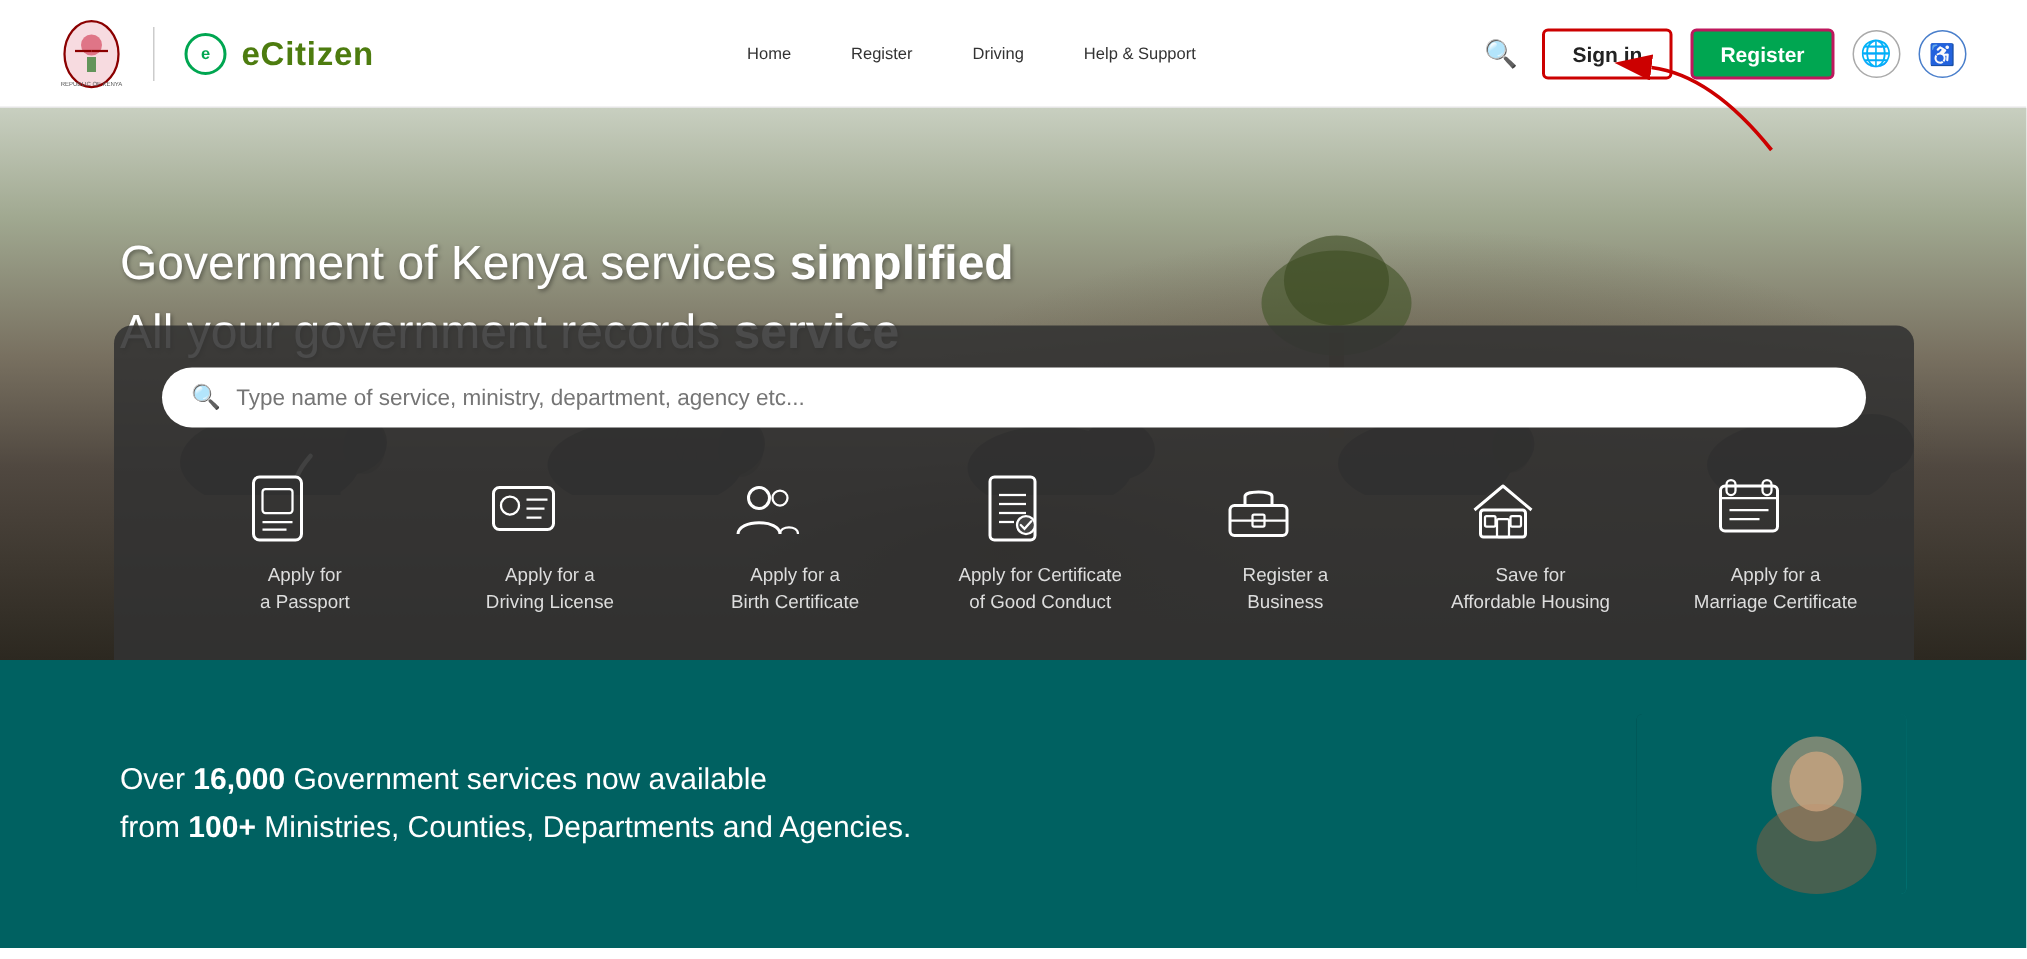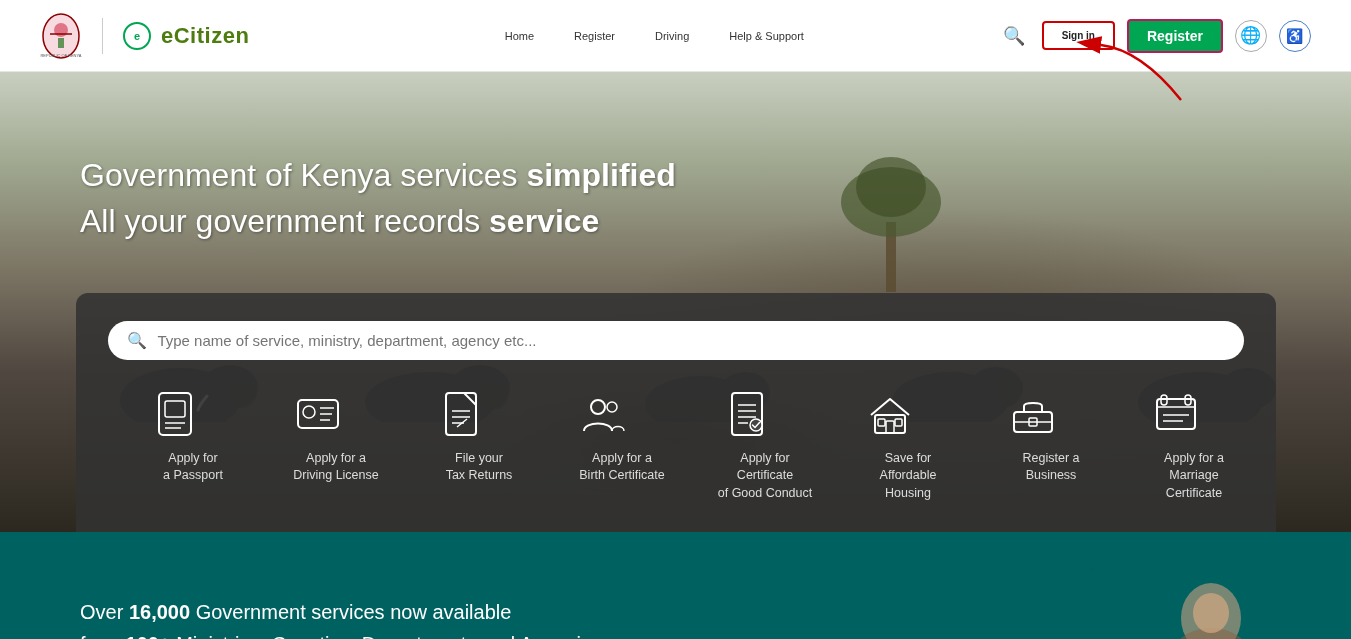--- a/index.html
+++ b/index.html
@@ -73,21 +73,21 @@
       cursor: pointer;
       font-size: 18px;
       color: #555;
       padding: 4px;
     }
     .signin-btn {
       border: 2px solid #c00;
       background: #fff;
       color: #222;
       padding: 7px 18px;
-      font-size: 10px;
+      font-size: 14px;
       font-weight: 600;
       cursor: pointer;
       border-radius: 4px;
     }
     .register-btn {
       background: #00a651;
       color: #fff;
       border: 2px solid #be185d;
       padding: 7px 18px;
       font-size: 14px;
@@ -106,21 +106,21 @@
       display: flex;
       align-items: center;
       justify-content: center;
       color: #4a7fcb;
     }
 
     
     .hero {
       position: relative;
       width: 100%;
-      height: 460px;
+      height: 368px;
       background: linear-gradient(to bottom, #b0b8b0 0%, #7a8c7a 30%, #4a5c4a 60%, #2a3c2a 100%);
       overflow: hidden;
     }
     .hero-bg {
       position: absolute;
       inset: 0;
       background:
         radial-gradient(ellipse 500px 200px at 70% 60%, rgba(80,70,50,0.5) 0%, transparent 70%),
         radial-gradient(ellipse 300px 100px at 50% 80%, rgba(40,30,20,0.7) 0%, transparent 60%),
         linear-gradient(180deg, #c8cfc0 0%, #a0a890 20%, #787060 45%, #504840 65%, #2c2820 100%);
@@ -396,33 +396,20 @@
             <rect x="2" y="4" width="40" height="28" rx="4" stroke="white" stroke-width="2"></rect>
             <circle cx="13" cy="16" r="6" stroke="white" stroke-width="1.5"></circle>
             <line x1="24" y1="12" x2="38" y2="12" stroke="white" stroke-width="1.5"></line>
             <line x1="24" y1="18" x2="36" y2="18" stroke="white" stroke-width="1.5"></line>
             <line x1="24" y1="24" x2="34" y2="24" stroke="white" stroke-width="1.5"></line>
           </svg>
         </div>
         <span class="service-label">Apply for a<br>Driving License</span>
       </div>
 
-      <div class="service-item">
-        <div class="service-icon">
-          <svg width="38" height="46" viewBox="0 0 38 46" fill="none">
-            <rect x="4" y="2" width="30" height="42" rx="3" stroke="white" stroke-width="2"></rect>
-            <path d="M22 2 L34 14" stroke="white" stroke-width="2"></path>
-            <line x1="10" y1="20" x2="28" y2="20" stroke="white" stroke-width="1.5"></line>
-            <line x1="10" y1="26" x2="28" y2="26" stroke="white" stroke-width="1.5"></line>
-            <line x1="10" y1="32" x2="22" y2="32" stroke="white" stroke-width="1.5"></line>
-            <line x1="15" y1="36" x2="25" y2="28" stroke="white" stroke-width="1.5"></line>
-          </svg>
-        </div>
-        <span class="service-label">File your<br>Tax Returns</span>
-      </div>
 
       <div class="service-item">
         <div class="service-icon">
           <svg width="48" height="38" viewBox="0 0 48 38" fill="none">
             <circle cx="18" cy="12" r="7" stroke="white" stroke-width="2"></circle>
             <circle cx="32" cy="12" r="5" stroke="white" stroke-width="1.5"></circle>
             <path d="M4 36 C4 26 32 26 32 36" stroke="white" stroke-width="2" fill="none"></path>
             <path d="M32 36 C32 30 44 30 44 36" stroke="white" stroke-width="1.5" fill="none"></path>
           </svg>
         </div>
@@ -439,41 +426,41 @@
             <line x1="10" y1="32" x2="20" y2="32" stroke="white" stroke-width="1.5"></line>
             <circle cx="28" cy="34" r="6" fill="#444" stroke="white" stroke-width="1.5"></circle>
             <path d="M24.5 34 L27 36.5 L31.5 31.5" stroke="white" stroke-width="1.5" fill="none" stroke-linecap="round"></path>
           </svg>
         </div>
         <span class="service-label">Apply for Certificate<br>of Good Conduct</span>
       </div>
 
       <div class="service-item">
         <div class="service-icon">
+          <svg width="46" height="40" viewBox="0 0 46 40" fill="none">
+            <rect x="4" y="18" width="38" height="20" rx="3" stroke="white" stroke-width="2"></rect>
+            <path d="M14 18 L14 12 C14 8 32 8 32 12 L32 18" stroke="white" stroke-width="2" fill="none"></path>
+            <line x1="4" y1="28" x2="42" y2="28" stroke="white" stroke-width="1.5"></line>
+            <rect x="19" y="24" width="8" height="8" rx="1" stroke="white" stroke-width="1.5"></rect>
+          </svg>
+        </div>
+        <span class="service-label">Register a<br>Business</span>
+      </div>
+
+      <div class="service-item">
+        <div class="service-icon">
           <svg width="46" height="42" viewBox="0 0 46 42" fill="none">
             <path d="M4 22 L23 6 L42 22" stroke="white" stroke-width="2" fill="none" stroke-linejoin="round"></path>
             <rect x="8" y="22" width="30" height="18" rx="2" stroke="white" stroke-width="2"></rect>
             <rect x="19" y="28" width="8" height="12" rx="1" stroke="white" stroke-width="1.5"></rect>
             <rect x="11" y="26" width="7" height="7" rx="1" stroke="white" stroke-width="1.5"></rect>
             <rect x="28" y="26" width="7" height="7" rx="1" stroke="white" stroke-width="1.5"></rect>
           </svg>
         </div>
         <span class="service-label">Save for<br>Affordable Housing</span>
-      </div>
-
-      <div class="service-item">
-        <div class="service-icon">
-          <svg width="46" height="40" viewBox="0 0 46 40" fill="none">
-            <rect x="4" y="18" width="38" height="20" rx="3" stroke="white" stroke-width="2"></rect>
-            <path d="M14 18 L14 12 C14 8 32 8 32 12 L32 18" stroke="white" stroke-width="2" fill="none"></path>
-            <line x1="4" y1="28" x2="42" y2="28" stroke="white" stroke-width="1.5"></line>
-            <rect x="19" y="24" width="8" height="8" rx="1" stroke="white" stroke-width="1.5"></rect>
-          </svg>
-        </div>
-        <span class="service-label">Register a<br>Business</span>
       </div>
 
       <div class="service-item">
         <div class="service-icon">
           <svg width="46" height="42" viewBox="0 0 46 42" fill="none">
             <rect x="4" y="6" width="38" height="30" rx="3" stroke="white" stroke-width="2"></rect>
             <line x1="4" y1="14" x2="42" y2="14" stroke="white" stroke-width="1.5"></line>
             <rect x="8" y="2" width="6" height="10" rx="3" stroke="white" stroke-width="1.5"></rect>
             <rect x="32" y="2" width="6" height="10" rx="3" stroke="white" stroke-width="1.5"></rect>
             <line x1="10" y1="22" x2="36" y2="22" stroke="white" stroke-width="1.5"></line>

